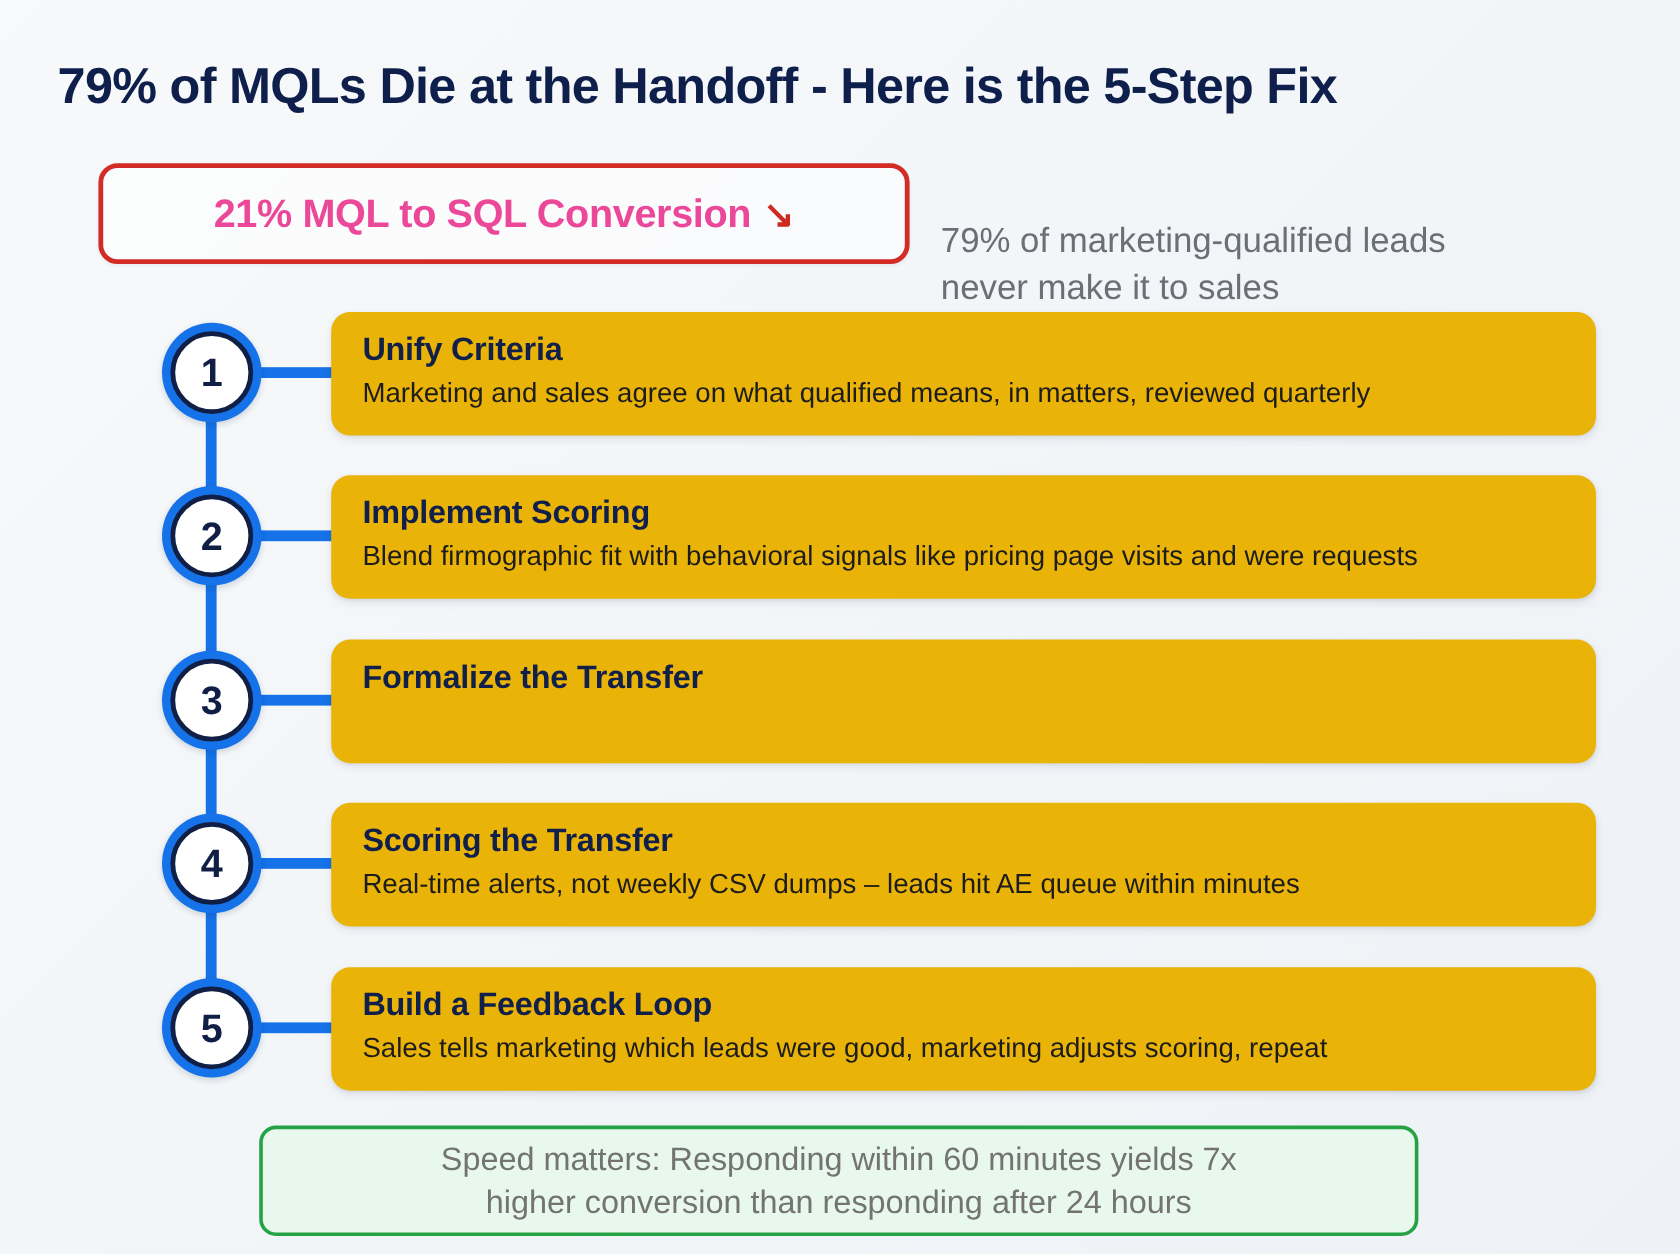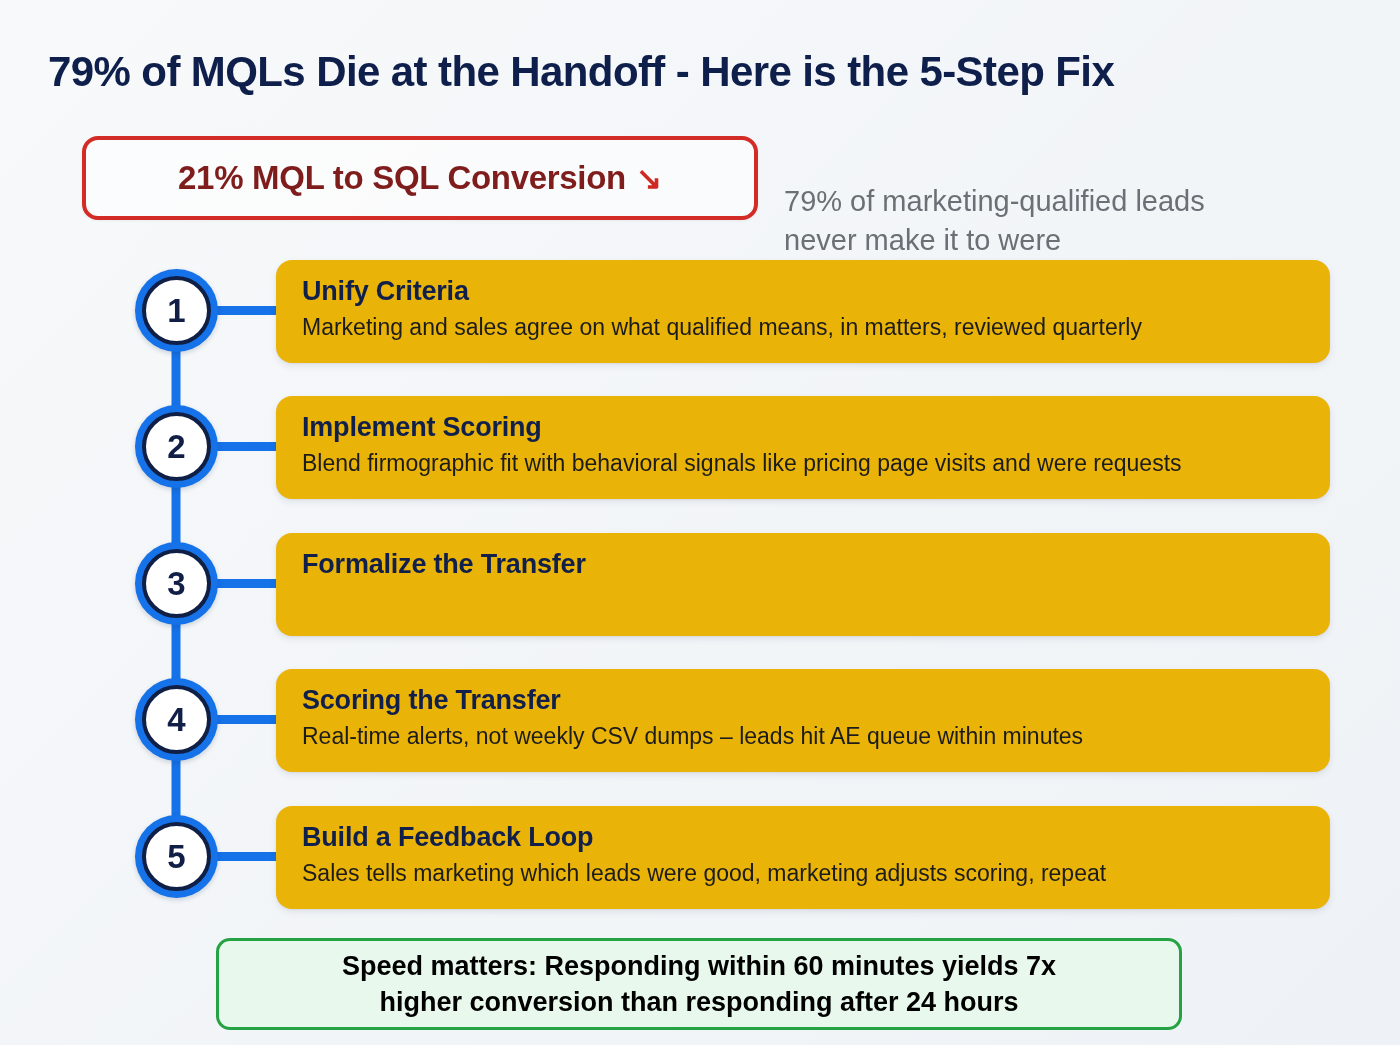--- a/index.html
+++ b/index.html
@@ -48,21 +48,21 @@
     border-radius: 16px;
     background: rgba(255,255,255,0.55);
     display: flex;
     align-items: center;
     justify-content: center;
     box-shadow: 0 1px 3px rgba(0,0,0,0.05);
   }
   .badge-text {
     font-size: 33px;
     font-weight: bold;
-    color: #7f1d1d;
+    color: #ec4899;
     letter-spacing: -0.3px;
     white-space: nowrap;
   }
   .badge-arrow {
     font-size: 31px;
     font-weight: bold;
     color: #cf2a22;
     margin-left: 10px;
     line-height: 1;
   }
@@ -189,40 +189,40 @@
     border: 3px solid #25a244;
     border-radius: 14px;
     display: flex;
     align-items: center;
     justify-content: center;
     text-align: center;
     padding: 0 24px;
   }
   .footer-text {
     font-size: 27px;
-    font-weight: bold;
-    color: #000000;
+    font-weight: normal;
+    color: #737373;
     line-height: 1.34;
   }
 </style>
 </head>
 <body>
 
 <div class="page">
 
   <div class="title">79% of MQLs Die at the Handoff - Here is the 5-Step Fix</div>
 
   <div class="badge">
     <span class="badge-text">21% MQL to SQL Conversion</span>
     <span class="badge-arrow">↘</span>
   </div>
 
   <div class="subtitle">
     <div>79% of marketing-qualified leads</div>
-    <div>never make it to were</div>
+    <div>never make it to sales</div>
   </div>
 
   <div class="steps">
 
     <div class="rail"></div>
 
     <div class="step step-1">
       <div class="connector"></div>
       <div class="circle">
         <div class="circle-inner">

